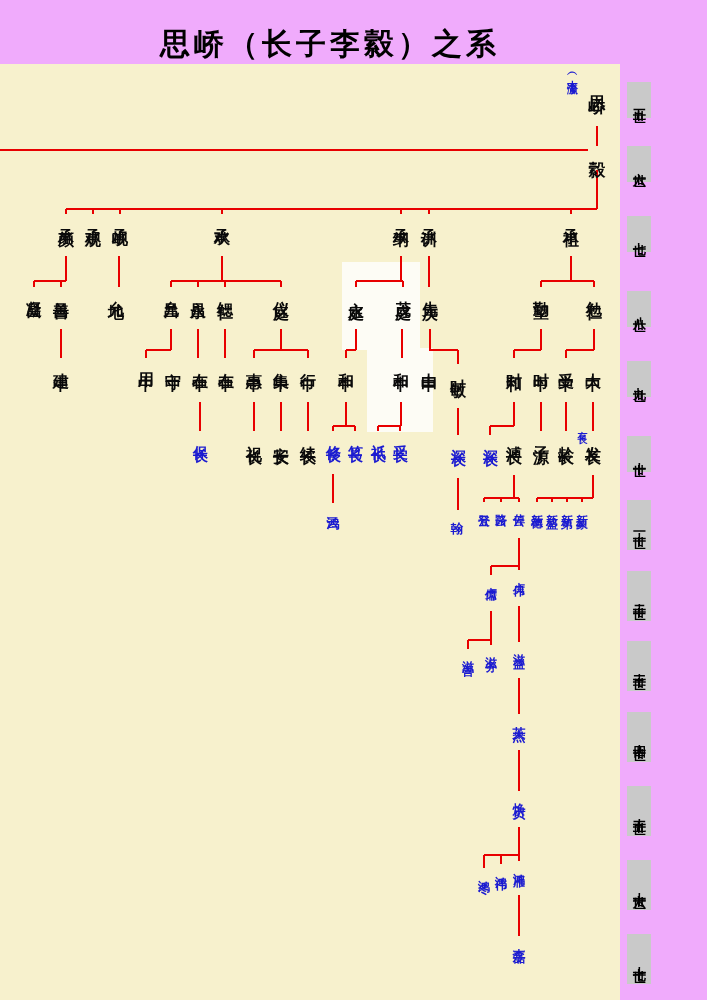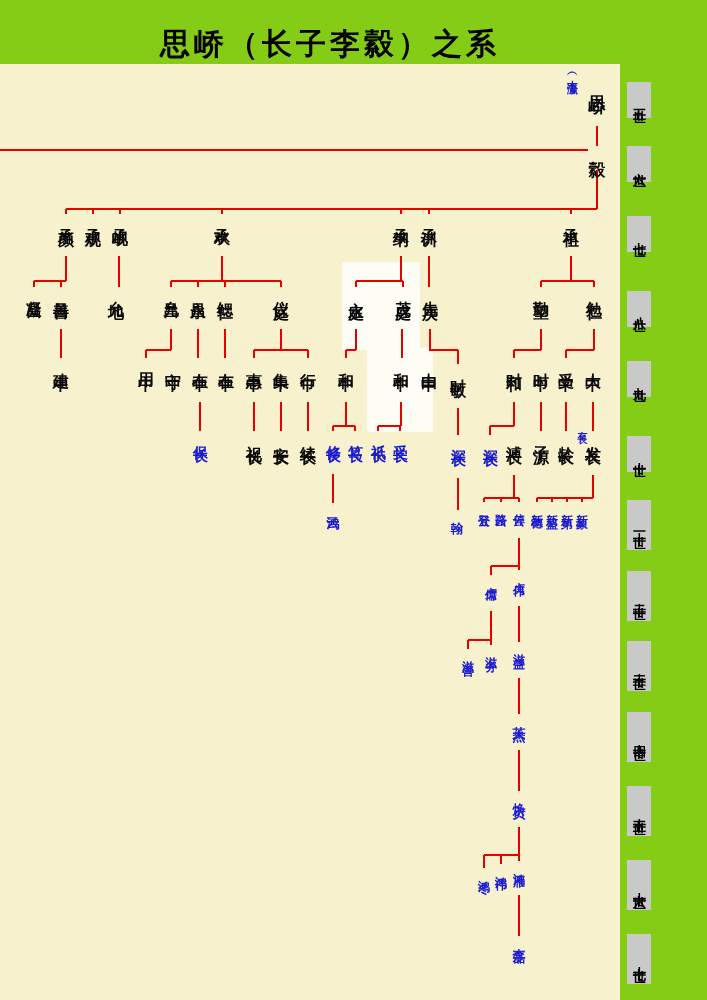--- a/index.html
+++ b/index.html
@@ -1,17 +1,17 @@
 <!DOCTYPE html>
 <html><head>
 <meta charset="utf-8">
 <style>
   * { margin:0; padding:0; box-sizing:border-box; }
   html,body { background:#ffffff; font-family:"DejaVu Sans","Liberation Sans",sans-serif; }
-  #canvas { position:relative; width:707px; height:1000px; background:#84cc16; overflow:hidden; }
+  #canvas { position:relative; width:707px; height:1000px; background:#f0abfc; overflow:hidden; }
   #cream  { position:absolute; left:0; top:64px; width:620px; height:936px; background:#f7f1cd; }
   .white-patch { position:absolute; background:#fdfcf5; }
   #title  { position:absolute; top:24px; left:0; width:660px; text-align:center;
             font-size:30px; font-weight:800; letter-spacing:4px; color:#000; white-space:nowrap; }
   #lines-svg { position:absolute; left:0; top:0; }
   .person { position:absolute; writing-mode:vertical-rl; text-orientation:mixed;
             transform:translateX(-50%); font-weight:700; line-height:1;
             letter-spacing:3px; white-space:nowrap; }
   .gen-label { position:absolute; left:627px; width:24px; background:#c9c9c9; color:#000;
                writing-mode:vertical-rl; text-orientation:mixed; font-size:13px; font-weight:700;

